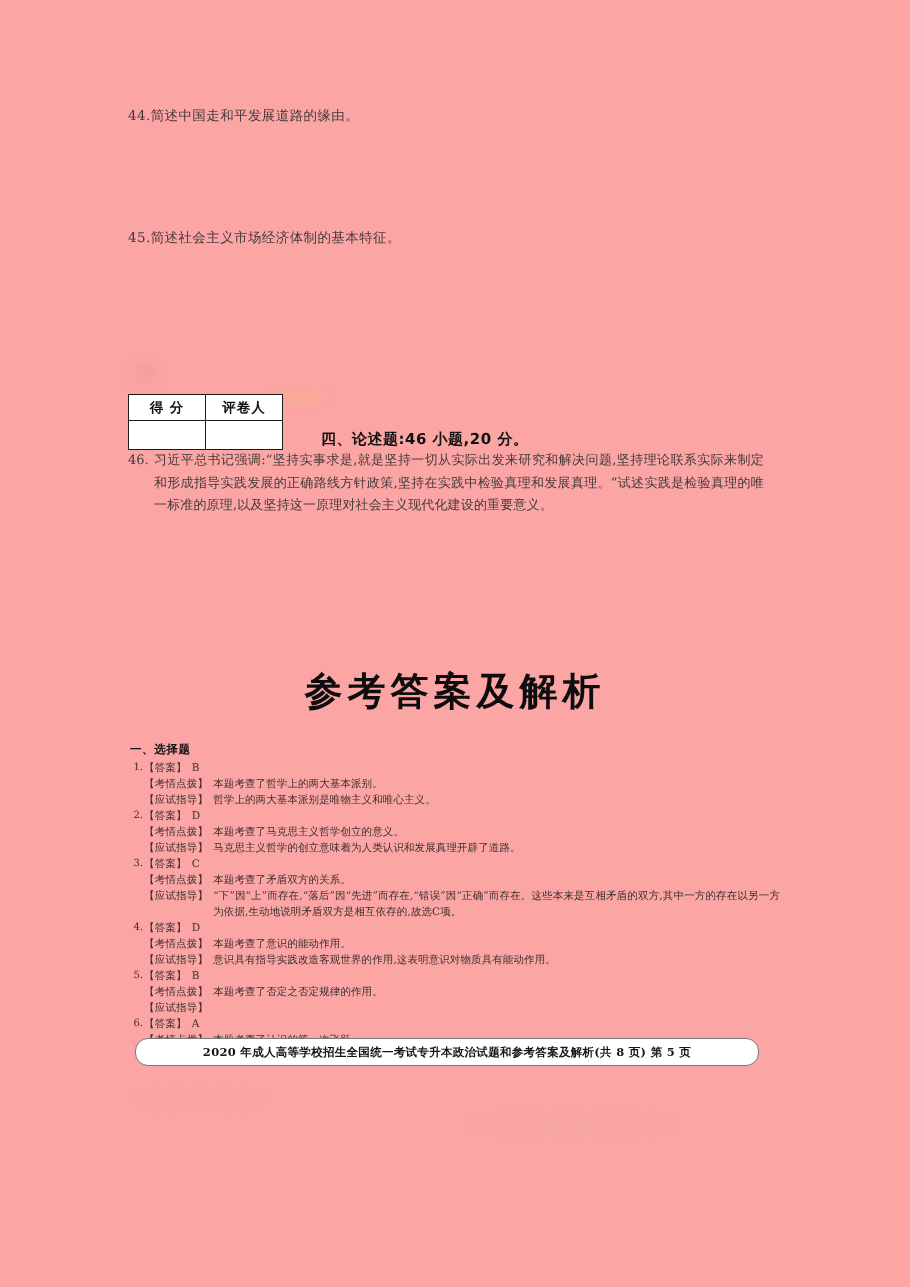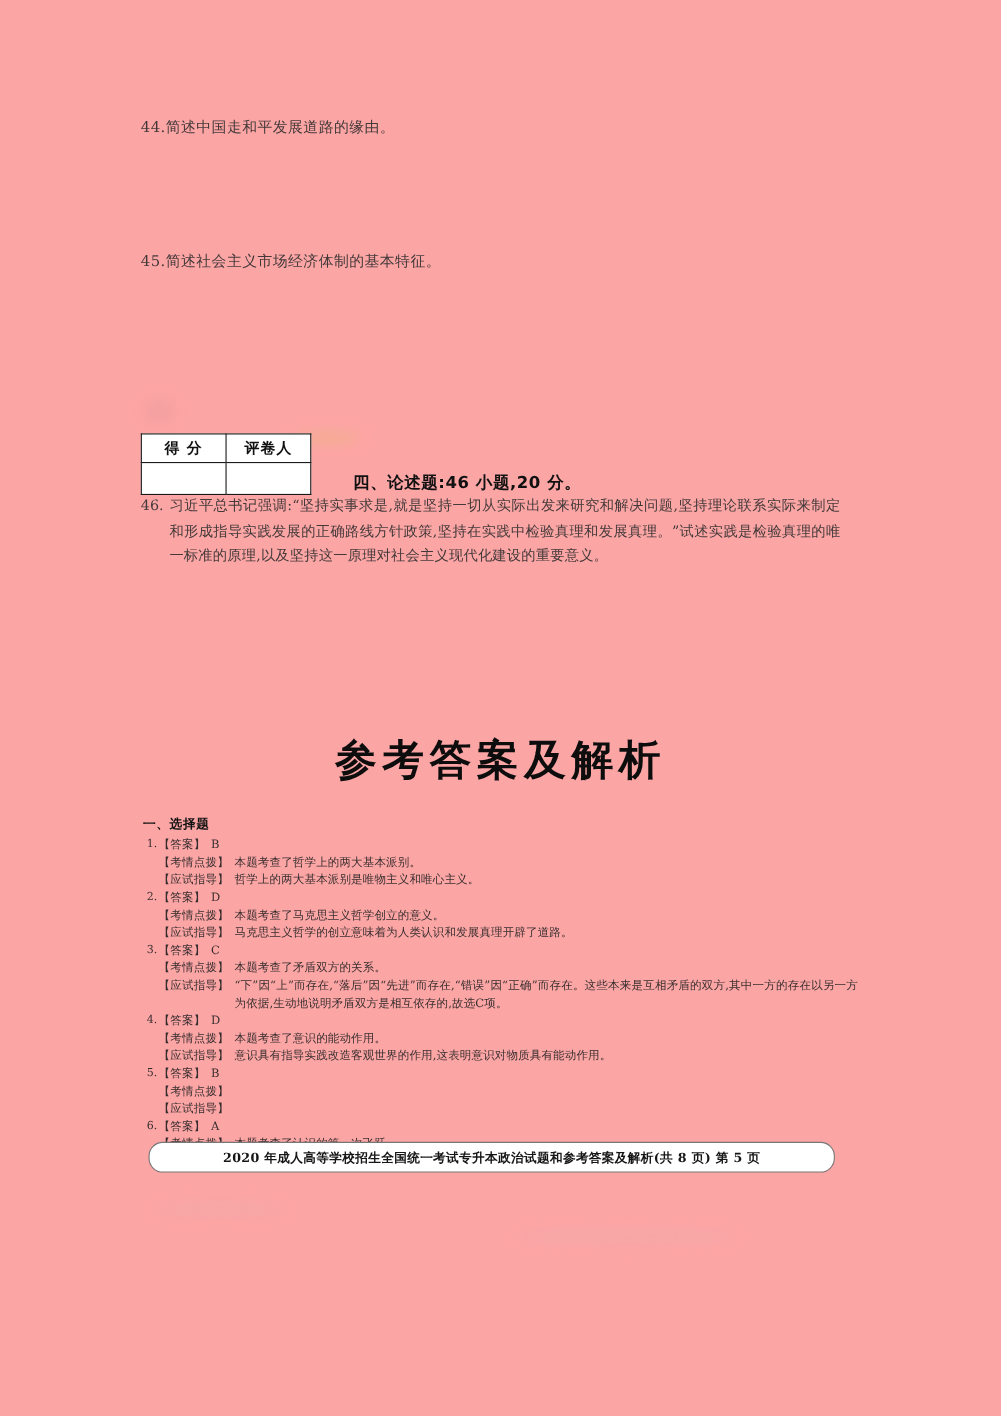--- a/index.html
+++ b/index.html
@@ -329,20 +329,21 @@
         </div>
         <div class="ak-item">
           <div class="ak-row scan">
             <span class="idx">5.</span>
             <span class="tag bold">【答案】</span>
             <span class="txt">B</span>
           </div>
           <div class="ak-row scan indent">
             <span class="idx">5.</span>
             <span class="tag bold">【考情点拨】</span>
+            <span class="txt">本题考查了否定之否定规律的作用。</span>
           </div>
           <div class="ak-row scan indent">
             <span class="idx">5.</span>
             <span class="tag bold">【应试指导】</span>
           </div>
         </div>
         <div class="ak-item">
           <div class="ak-row scan">
             <span class="idx">6.</span>
             <span class="tag bold">【答案】</span>

